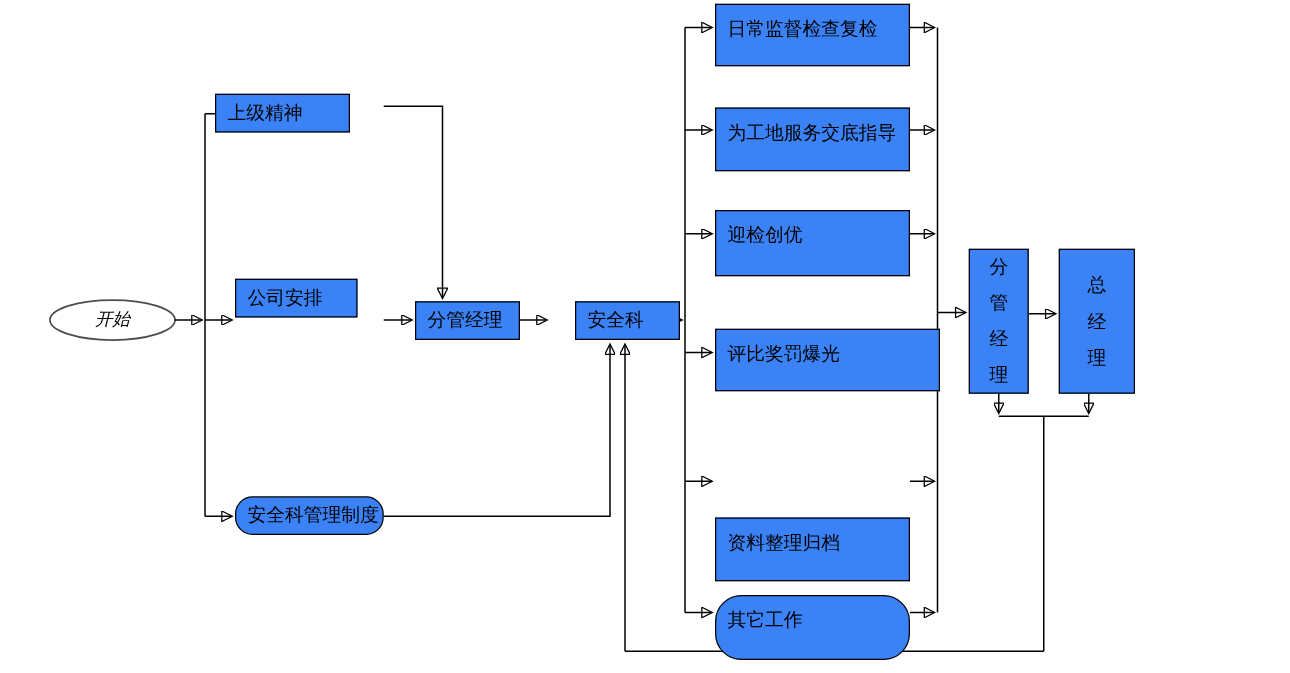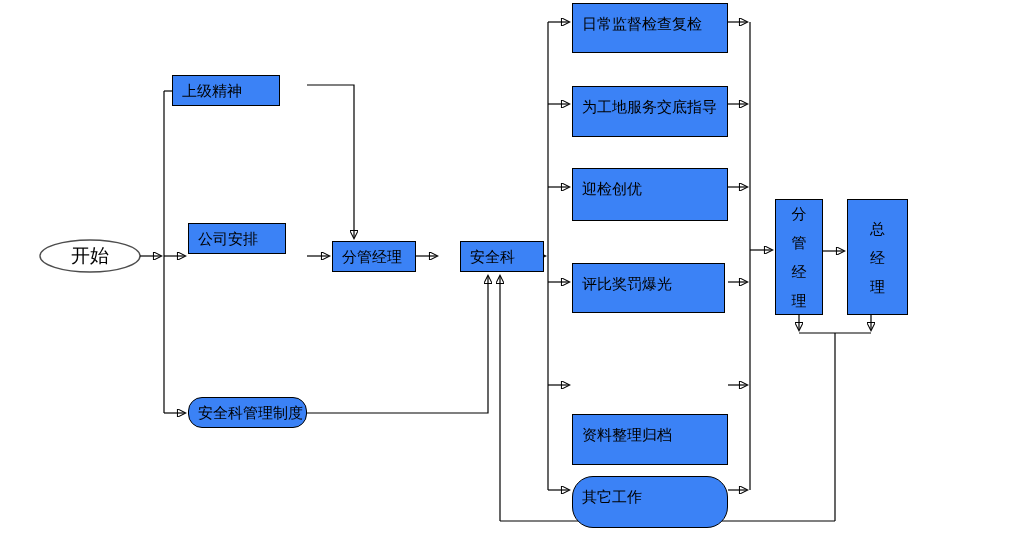--- a/index.html
+++ b/index.html
@@ -62,21 +62,22 @@
   }
   .start-label {
     position: absolute;
     left: 40px;
     top: 240px;
     width: 100px;
     height: 32px;
     display: flex;
     align-items: center;
     justify-content: center;
-    font-size: 19px;
+    font-size: 14px;
+    font-style: italic;
   }
 </style>
 </head>
 <body>
 
 <div class="canvas">
 
   <svg class="edges" viewBox="0 0 1032 538" xmlns="http://www.w3.org/2000/svg">
     <defs>
       <marker id="arrow" viewBox="0 0 10 10" refX="9" refY="5" markerWidth="9" markerHeight="7" orient="auto-start-reverse">
@@ -147,21 +148,21 @@
   </div>
 
   <div class="node taskbox" style="left:572px; top:86px; width:156px; height:51px;">
     <div>为工地服务交底指导</div>
   </div>
 
   <div class="node taskbox" style="left:572px; top:168px; width:156px; height:53px;">
     <span>迎检创优</span>
   </div>
 
-  <div class="node taskbox" style="left:572px; top:263px; width:153px; height:50px;">
+  <div class="node taskbox" style="left:572px; top:263px; width:180px; height:50px;">
     <span>评比奖罚爆光</span>
   </div>
 
   <div class="node taskbox" style="left:572px; top:367px; width:156px; height:51px;margin-top:47px;">
     <span>资料整理归档</span>
   </div>
 
   <div class="node taskbox" style="left:572px; top:476px; width:156px; height:52px;border-radius:21px;">
     <span>其它工作</span>
   </div>

